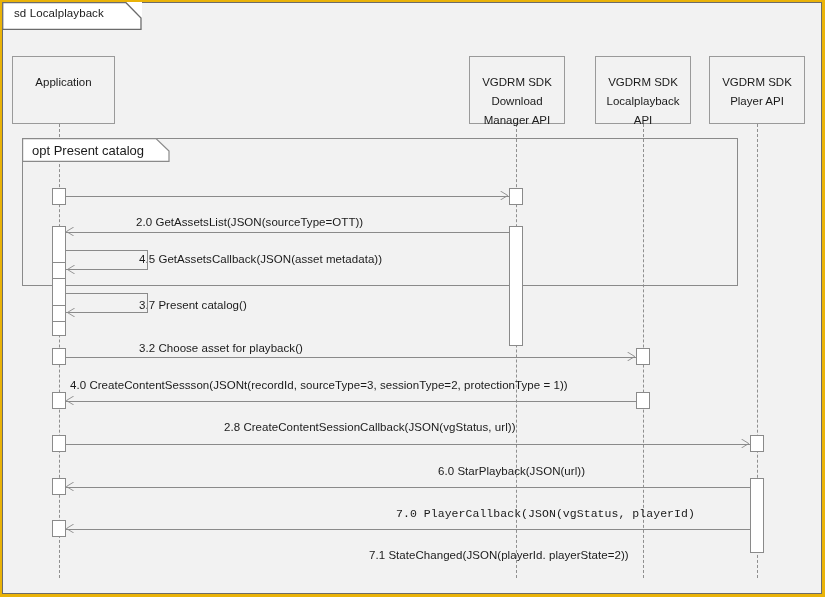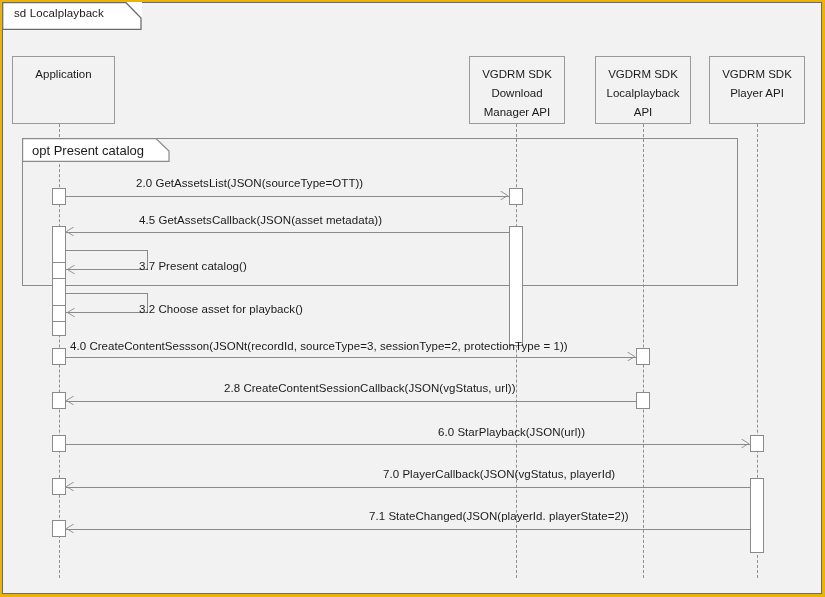--- a/index.html
+++ b/index.html
@@ -57,21 +57,21 @@
   
   .lifeline-head {
     position: absolute;
     box-sizing: border-box;
     border: 1.3px solid #9a9a9a;
     background: #f2f2f2;
     display: flex;
     flex-direction: column;
     align-items: center;
     justify-content: flex-start;
-    padding-top: 8px;
+    padding-top: 16px;
   }
   .lifeline-head .ll-line {
     font-size: 11.5px;
     color: #1a1a1a;
     line-height: 19px;
     white-space: nowrap;
     text-align: center;
   }
   
   .lifeline {
@@ -91,20 +91,21 @@
     position: absolute;
     height: 0;
     border-top: 1.1px solid #8a8a8a;
   }
   .msg-label {
     position: absolute;
     font-size: 11.5px;
     color: #1a1a1a;
     white-space: nowrap;
     letter-spacing: 0.05px;
+    margin-top: 39px;
   }
   .arrow {
     position: absolute;
     width: 9px;
     height: 9px;
   }
   
   .fragment {
     position: absolute;
     box-sizing: border-box;
@@ -223,21 +224,21 @@
       <div class="msg-label" style="left: 224px; top: 382px;">2.8 CreateContentSessionCallback(JSON(vgStatus, url))</div>
       <div class="msg-line" style="left: 66px; top: 444px; width: 684px;"></div>
       <svg class="arrow" width="10" height="11" viewBox="0 0 10 11" style="left: 741px; top: 438.5px;">
         <path d="M0,0 L9,5.5 L0,11" fill="none" stroke="#8a8a8a" stroke-width="1.1"></path>
       </svg>
       <div class="msg-label" style="left: 438px; top: 426px;">6.0 StarPlayback(JSON(url))</div>
       <div class="msg-line" style="left: 66px; top: 487px; width: 684px;"></div>
       <svg class="arrow" width="10" height="11" viewBox="0 0 10 11" style="left: 66px; top: 481.5px;">
         <path d="M9,0 L0,5.5 L9,11" fill="none" stroke="#8a8a8a" stroke-width="1.1"></path>
       </svg>
-      <div class="msg-label" style="left: 383px; top: 468px;">7.0 PlayerCallback(JSON(vgStatus, playerId)</div>
+      <div class="msg-label" style="left: 396px; top: 468px; font-family: Liberation Mono, monospace;">7.0 PlayerCallback(JSON(vgStatus, playerId)</div>
       <div class="msg-line" style="left: 66px; top: 529px; width: 684px;"></div>
       <svg class="arrow" width="10" height="11" viewBox="0 0 10 11" style="left: 66px; top: 523.5px;">
         <path d="M9,0 L0,5.5 L9,11" fill="none" stroke="#8a8a8a" stroke-width="1.1"></path>
       </svg>
       <div class="msg-label" style="left: 369px; top: 510px;">7.1 StateChanged(JSON(playerId. playerState=2))</div>
     </div>
 
 </div>
 
 </body></html>

